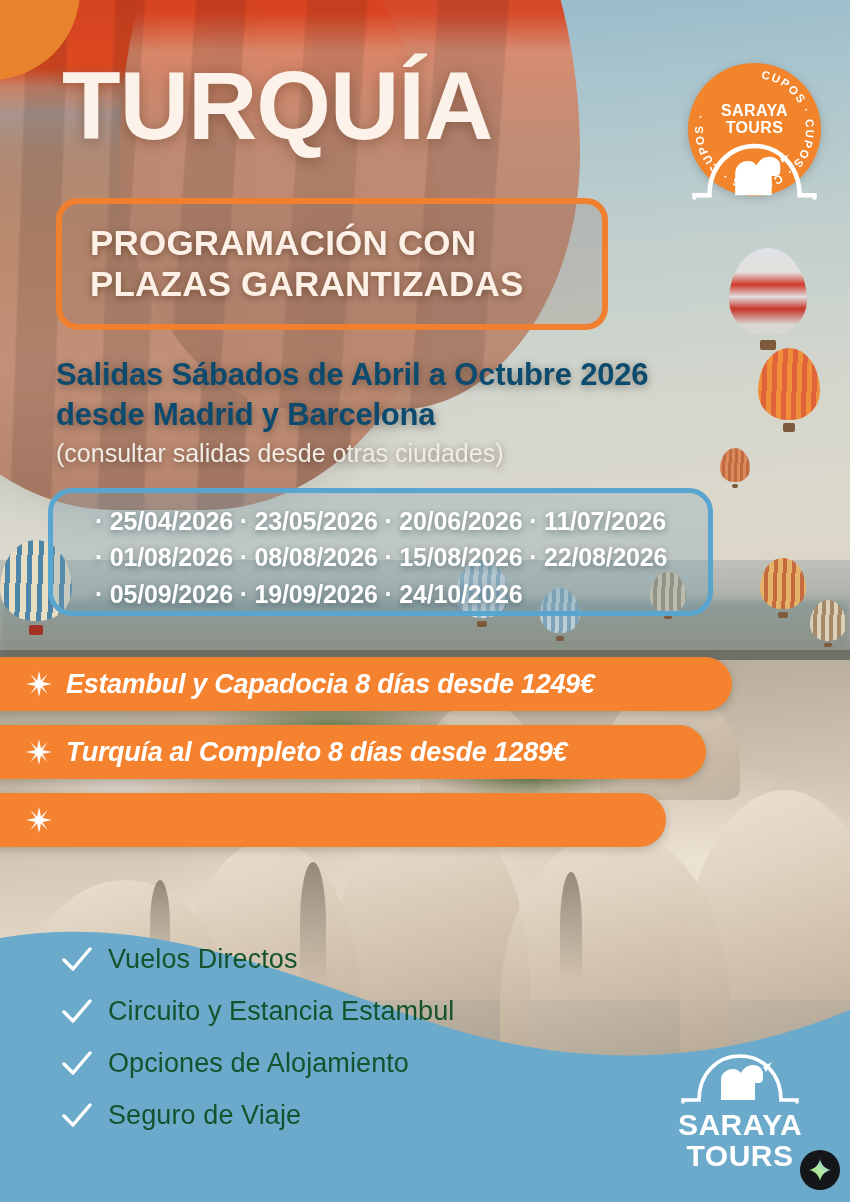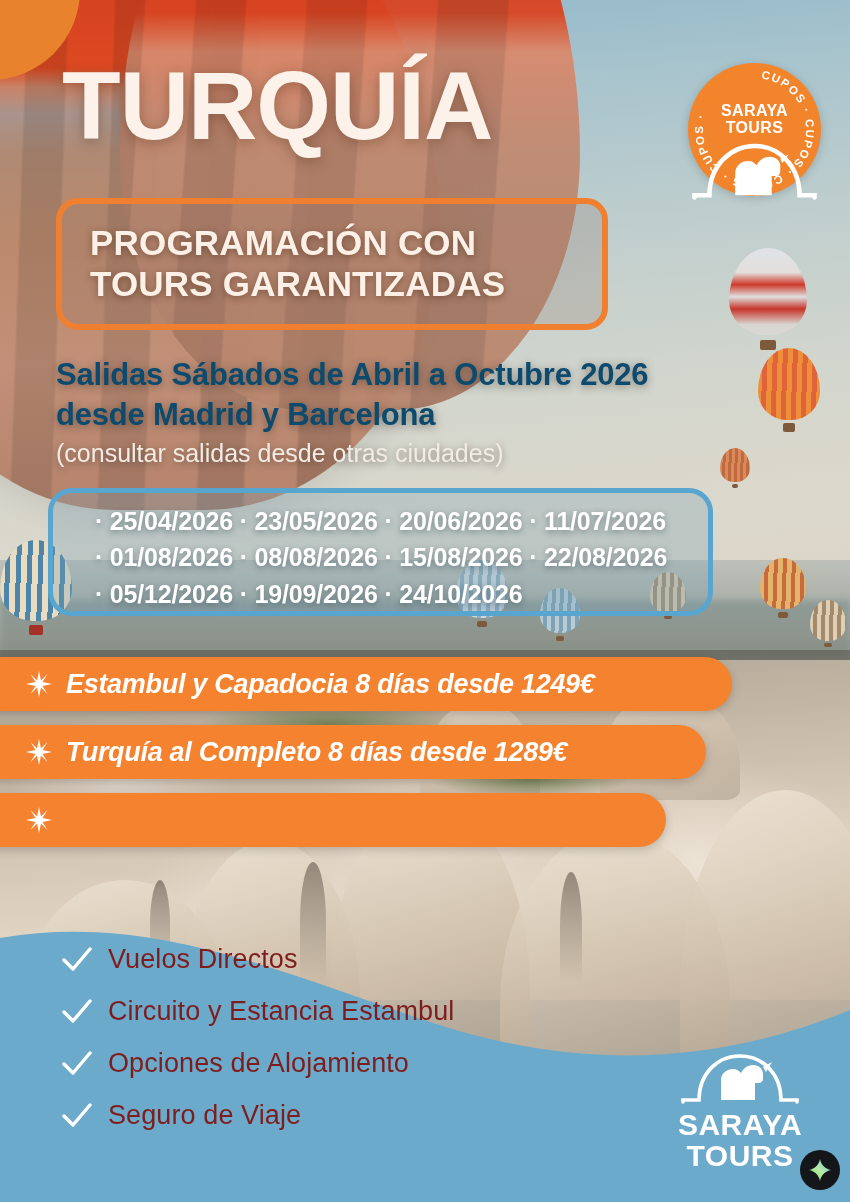--- a/index.html
+++ b/index.html
@@ -204,21 +204,21 @@
   }
   #bar1{top:657px;width:752px;}
   #bar2{top:725px;width:726px;}
   #bar3{top:793px;width:686px;}
 
   
   .features{position:absolute;left:62px;top:938px;}
   .feat{display:flex;align-items:center;height:43px;margin-bottom:9px;}
   .feat .chk{flex:0 0 auto;margin-right:16px;display:block;}
   .feat .ftxt{
-    color:#7f1d1d;font-size:27px;font-weight:400;letter-spacing:.1px;
+    color:#14532d;font-size:27px;font-weight:400;letter-spacing:.1px;
   }
 
   
   .blogo{
     position:absolute;left:655px;top:1048px;width:170px;text-align:center;color:#fff;
   }
   .blogo .camel{display:block;margin:0 auto 4px;}
   .blogo .n1{font-size:30px;font-weight:700;line-height:1.02;letter-spacing:.5px;}
   .blogo .n2{font-size:30px;font-weight:700;line-height:1.02;letter-spacing:.5px;}
 
@@ -320,33 +320,33 @@
           <path d="M32,27 L32,19" stroke="#fff" stroke-width="2"></path>
           <path d="M43,10 L47,8 L44,12" fill="#fff"></path>
         </svg>
         <div class="b-name">SARAYA</div>
         <div class="b-sub">TOURS</div>
       </div>
     </div>
 
     <div class="prog-box">
       <div class="l">PROGRAMACIÓN CON</div>
-      <div class="l">TOURS GARANTIZADAS</div>
+      <div class="l">PLAZAS GARANTIZADAS</div>
     </div>
 
     <div class="salidas">
       <div class="big">Salidas Sábados de Abril a Octubre 2026</div>
       <div class="big">desde Madrid y Barcelona</div>
       <div class="small">(consultar salidas desde otras ciudades)</div>
     </div>
 
     <div class="dates-box">
       <div class="row">· 25/04/2026 · 23/05/2026 · 20/06/2026 · 11/07/2026</div>
       <div class="row">· 01/08/2026 · 08/08/2026 · 15/08/2026 · 22/08/2026</div>
-      <div class="row">· 05/12/2026 · 19/09/2026 · 24/10/2026</div>
+      <div class="row">· 05/09/2026 · 19/09/2026 · 24/10/2026</div>
     </div>
 
     <div class="bar" id="bar1">
       <svg class="star" width="26" height="26" viewBox="0 0 26 26">
         <path d="M13,0 L15,9.5 L21.5,3 L16.5,11 L26,13 L16.5,15 L21.5,23 L15,16.5 L13,26 L11,16.5 L4.5,23 L9.5,15 L0,13 L9.5,11 L4.5,3 L11,9.5 Z" fill="#fff"></path>
       </svg>
       <span class="txt">Estambul y Capadocia 8 días desde 1249€</span>
     </div>
 
     <div class="bar" id="bar2">

